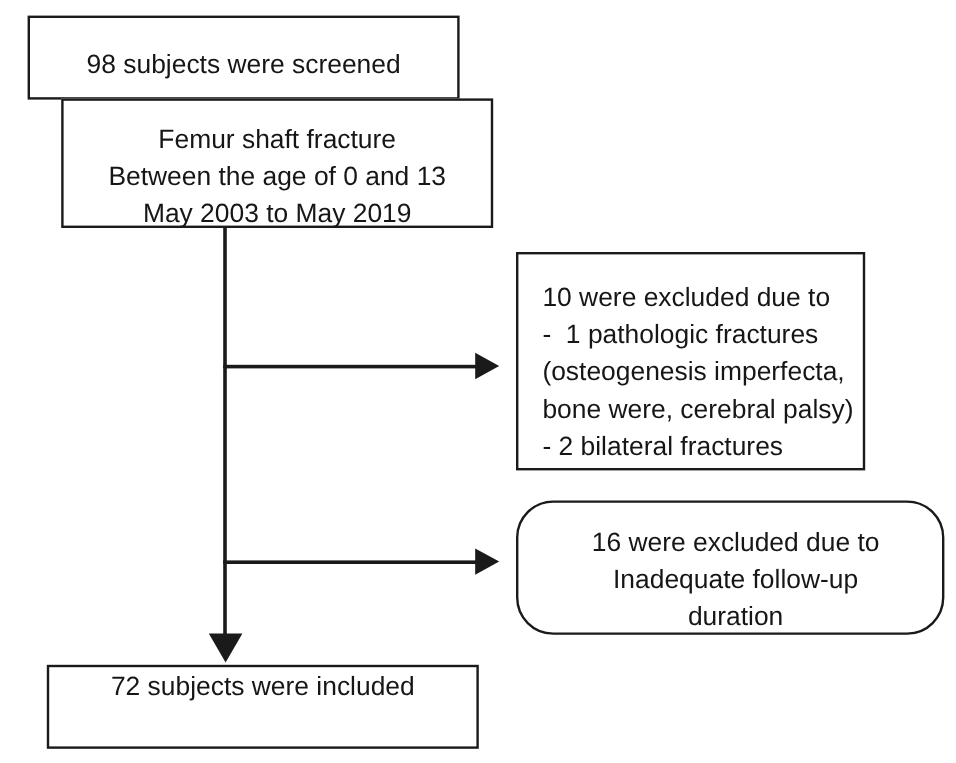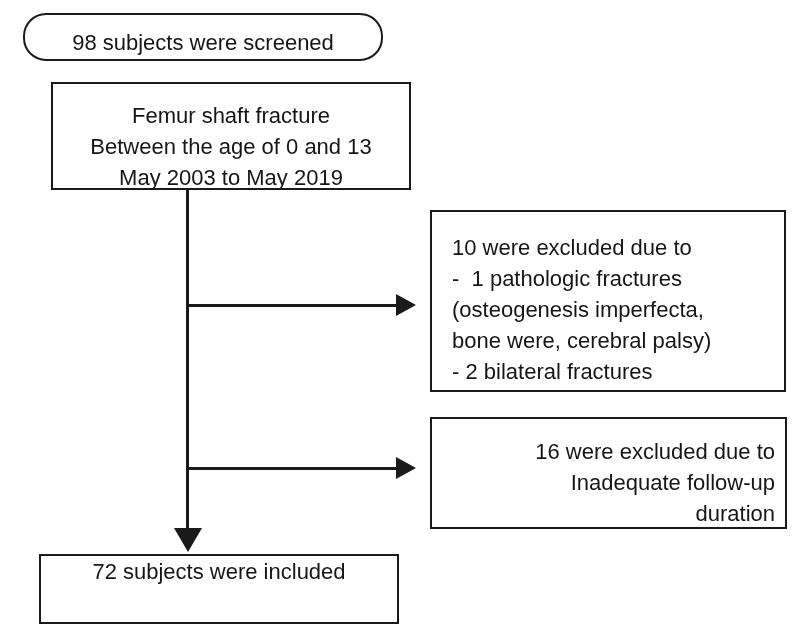--- a/index.html
+++ b/index.html
@@ -29,45 +29,45 @@
     color: #161616;
   }
   .box.centered {
     display: flex;
     flex-direction: column;
     align-items: center;
   }
   
   #box-screened {
     left: 23px; top: 13px;
-    width: 360px; height: 48px;
+    width: 360px; height: 70px;
     justify-content: center;
     padding-top: 10px;
-    border-radius: 23px;
   }
   
   #box-criteria {
     left: 23px; top: 82px;
     width: 360px; height: 108px;
     padding-top: 16px;
     margin-left: 28px;
   }
   
   #box-excluded-pathologic {
     left: 430px; top: 210px;
-    width: 356px; height: 182px;
+    width: 291px; height: 182px;
     padding: 20px 10px 0 20px;
     text-align: left;
   }
   
   #box-excluded-followup {
     left: 430px; top: 417px;
     width: 357px; height: 112px;
     padding: 17px 10px 0 19px;
-    text-align: right;
+    text-align: center;
+    border-radius: 31px;
   }
   
   #box-included {
     left: 39px; top: 554px;
     width: 360px; height: 70px;
     justify-content: flex-start;
   }
   .connector {
     position: absolute;
     background: #1a1a1a;

